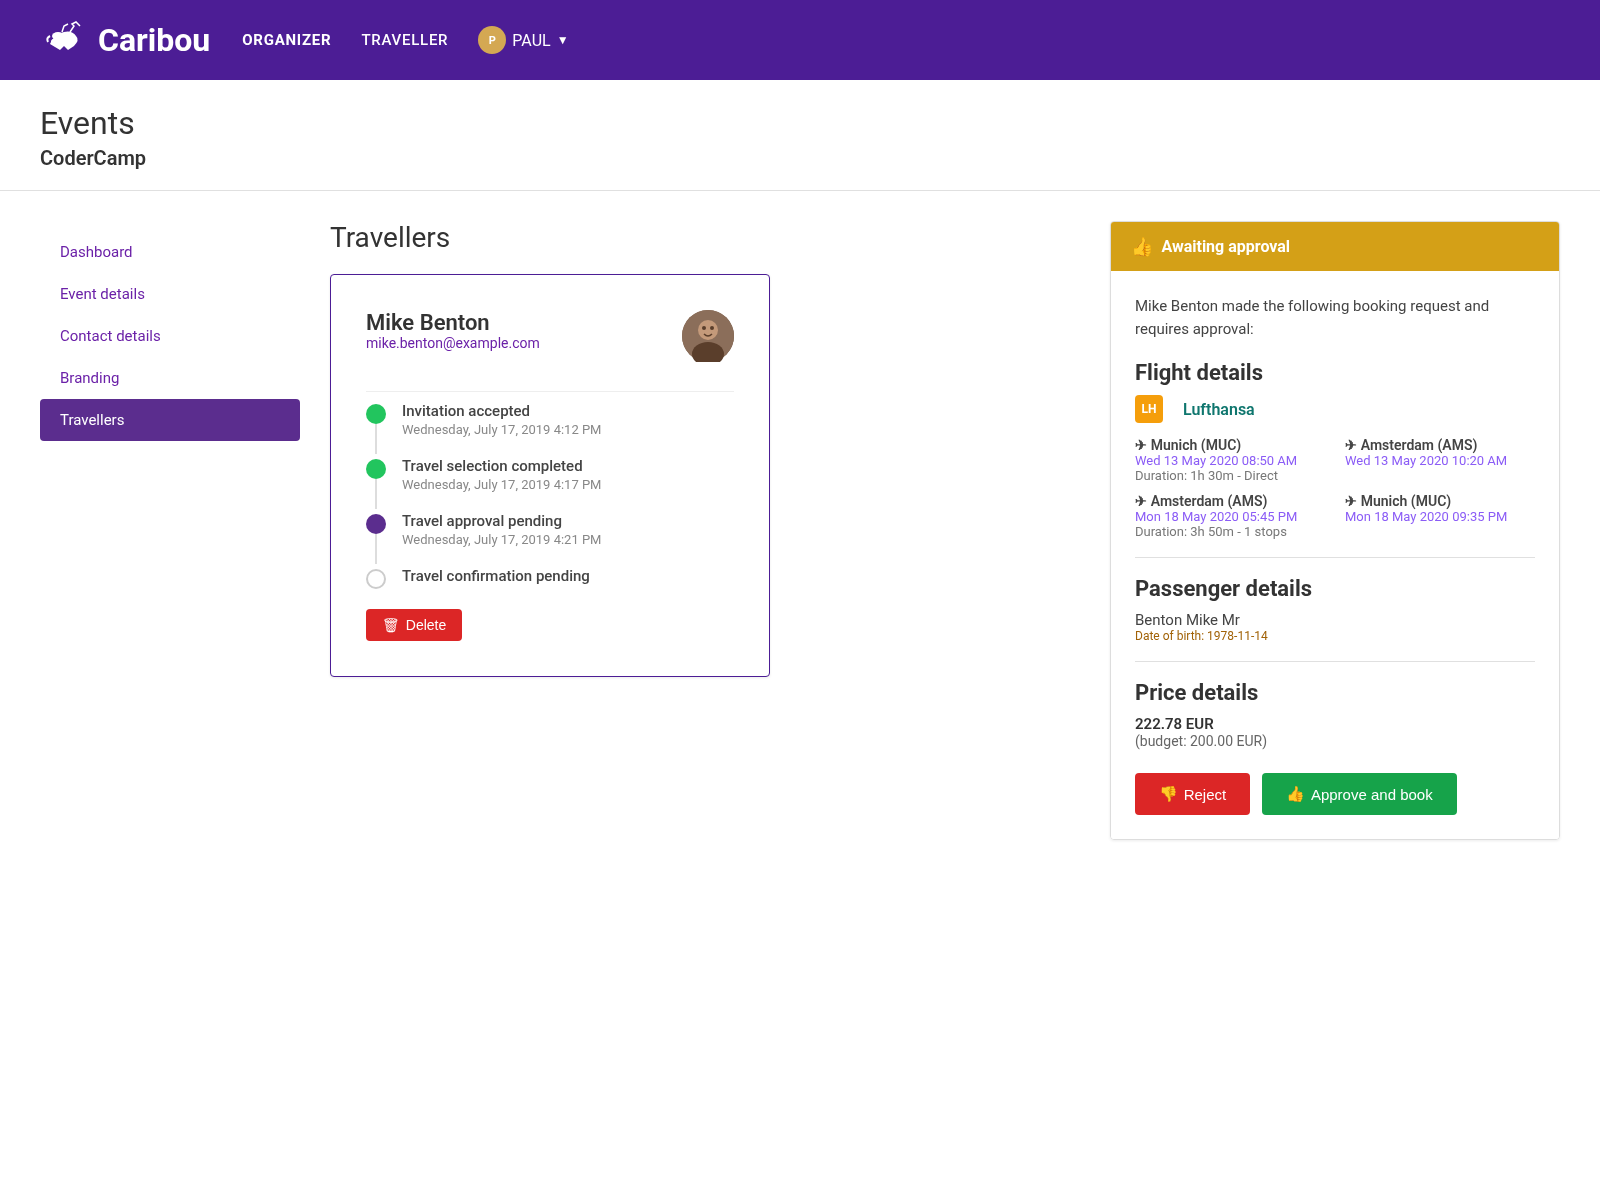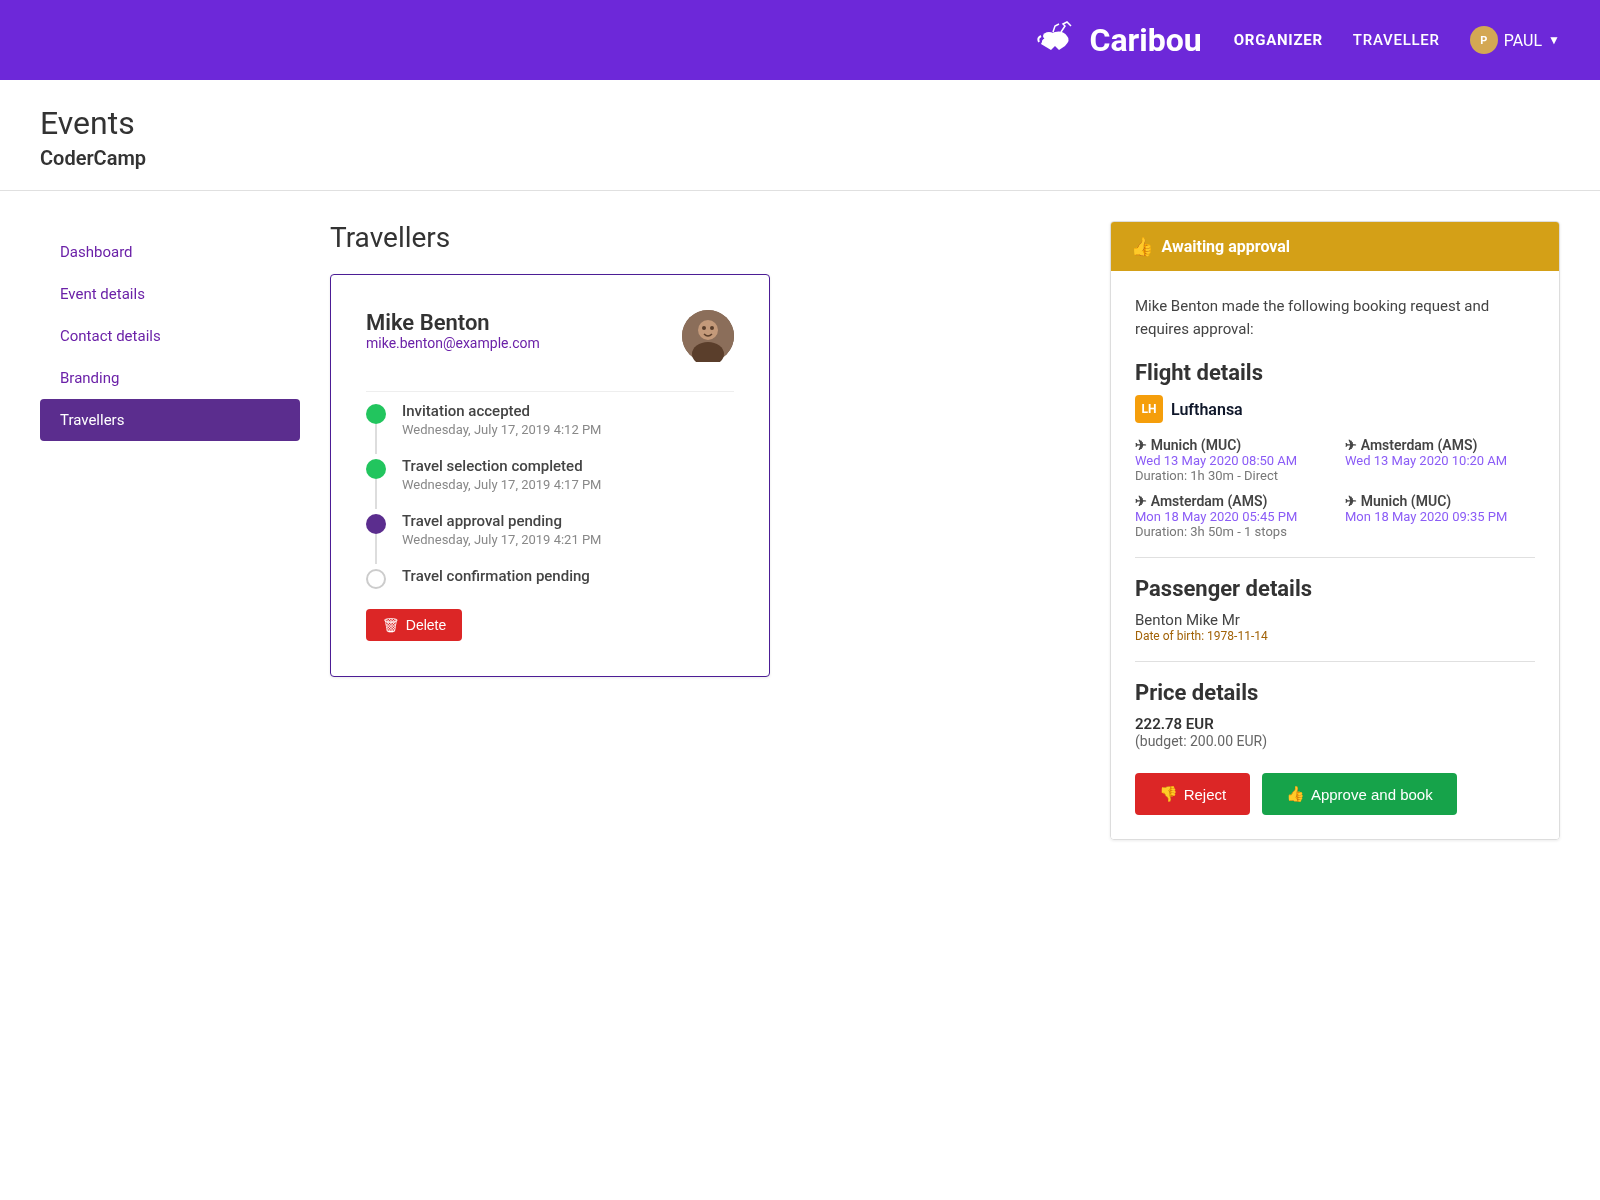--- a/index.html
+++ b/index.html
@@ -1,25 +1,25 @@
 <!DOCTYPE html>
 <html><head>
   <meta charset="utf-8">
   <style>
     * { box-sizing: border-box; margin: 0; padding: 0; }
     body { font-family: -apple-system, BlinkMacSystemFont, 'Segoe UI', Roboto, sans-serif; background: #f5f5f5; color: #333; }
 
     
     .header {
-      background: #6d28d9;
+      background: #4c1d95;
       height: 80px;
       display: flex;
       align-items: center;
       padding: 12px 40px;
-      justify-content: flex-end;
+      justify-content: flex-start;
     }
     .logo {
       display: flex;
       align-items: center;
       gap: 10px;
       color: white;
     }
     .logo-icon {
       width: 48px;
       height: 48px;
@@ -271,21 +271,22 @@
       display: flex;
       align-items: center;
       justify-content: center;
       font-size: 12px;
       font-weight: bold;
       color: white;
     }
     .airline-name {
       font-size: 16px;
       font-weight: 600;
-      color: #0f172a;
+      color: #0f766e;
+      margin-left: 12px;
     }
     .flight-grid {
       display: grid;
       grid-template-columns: 1fr 1fr;
       gap: 8px 20px;
       margin-bottom: 10px;
     }
     .flight-col {}
     .flight-city {
       font-size: 14px;

